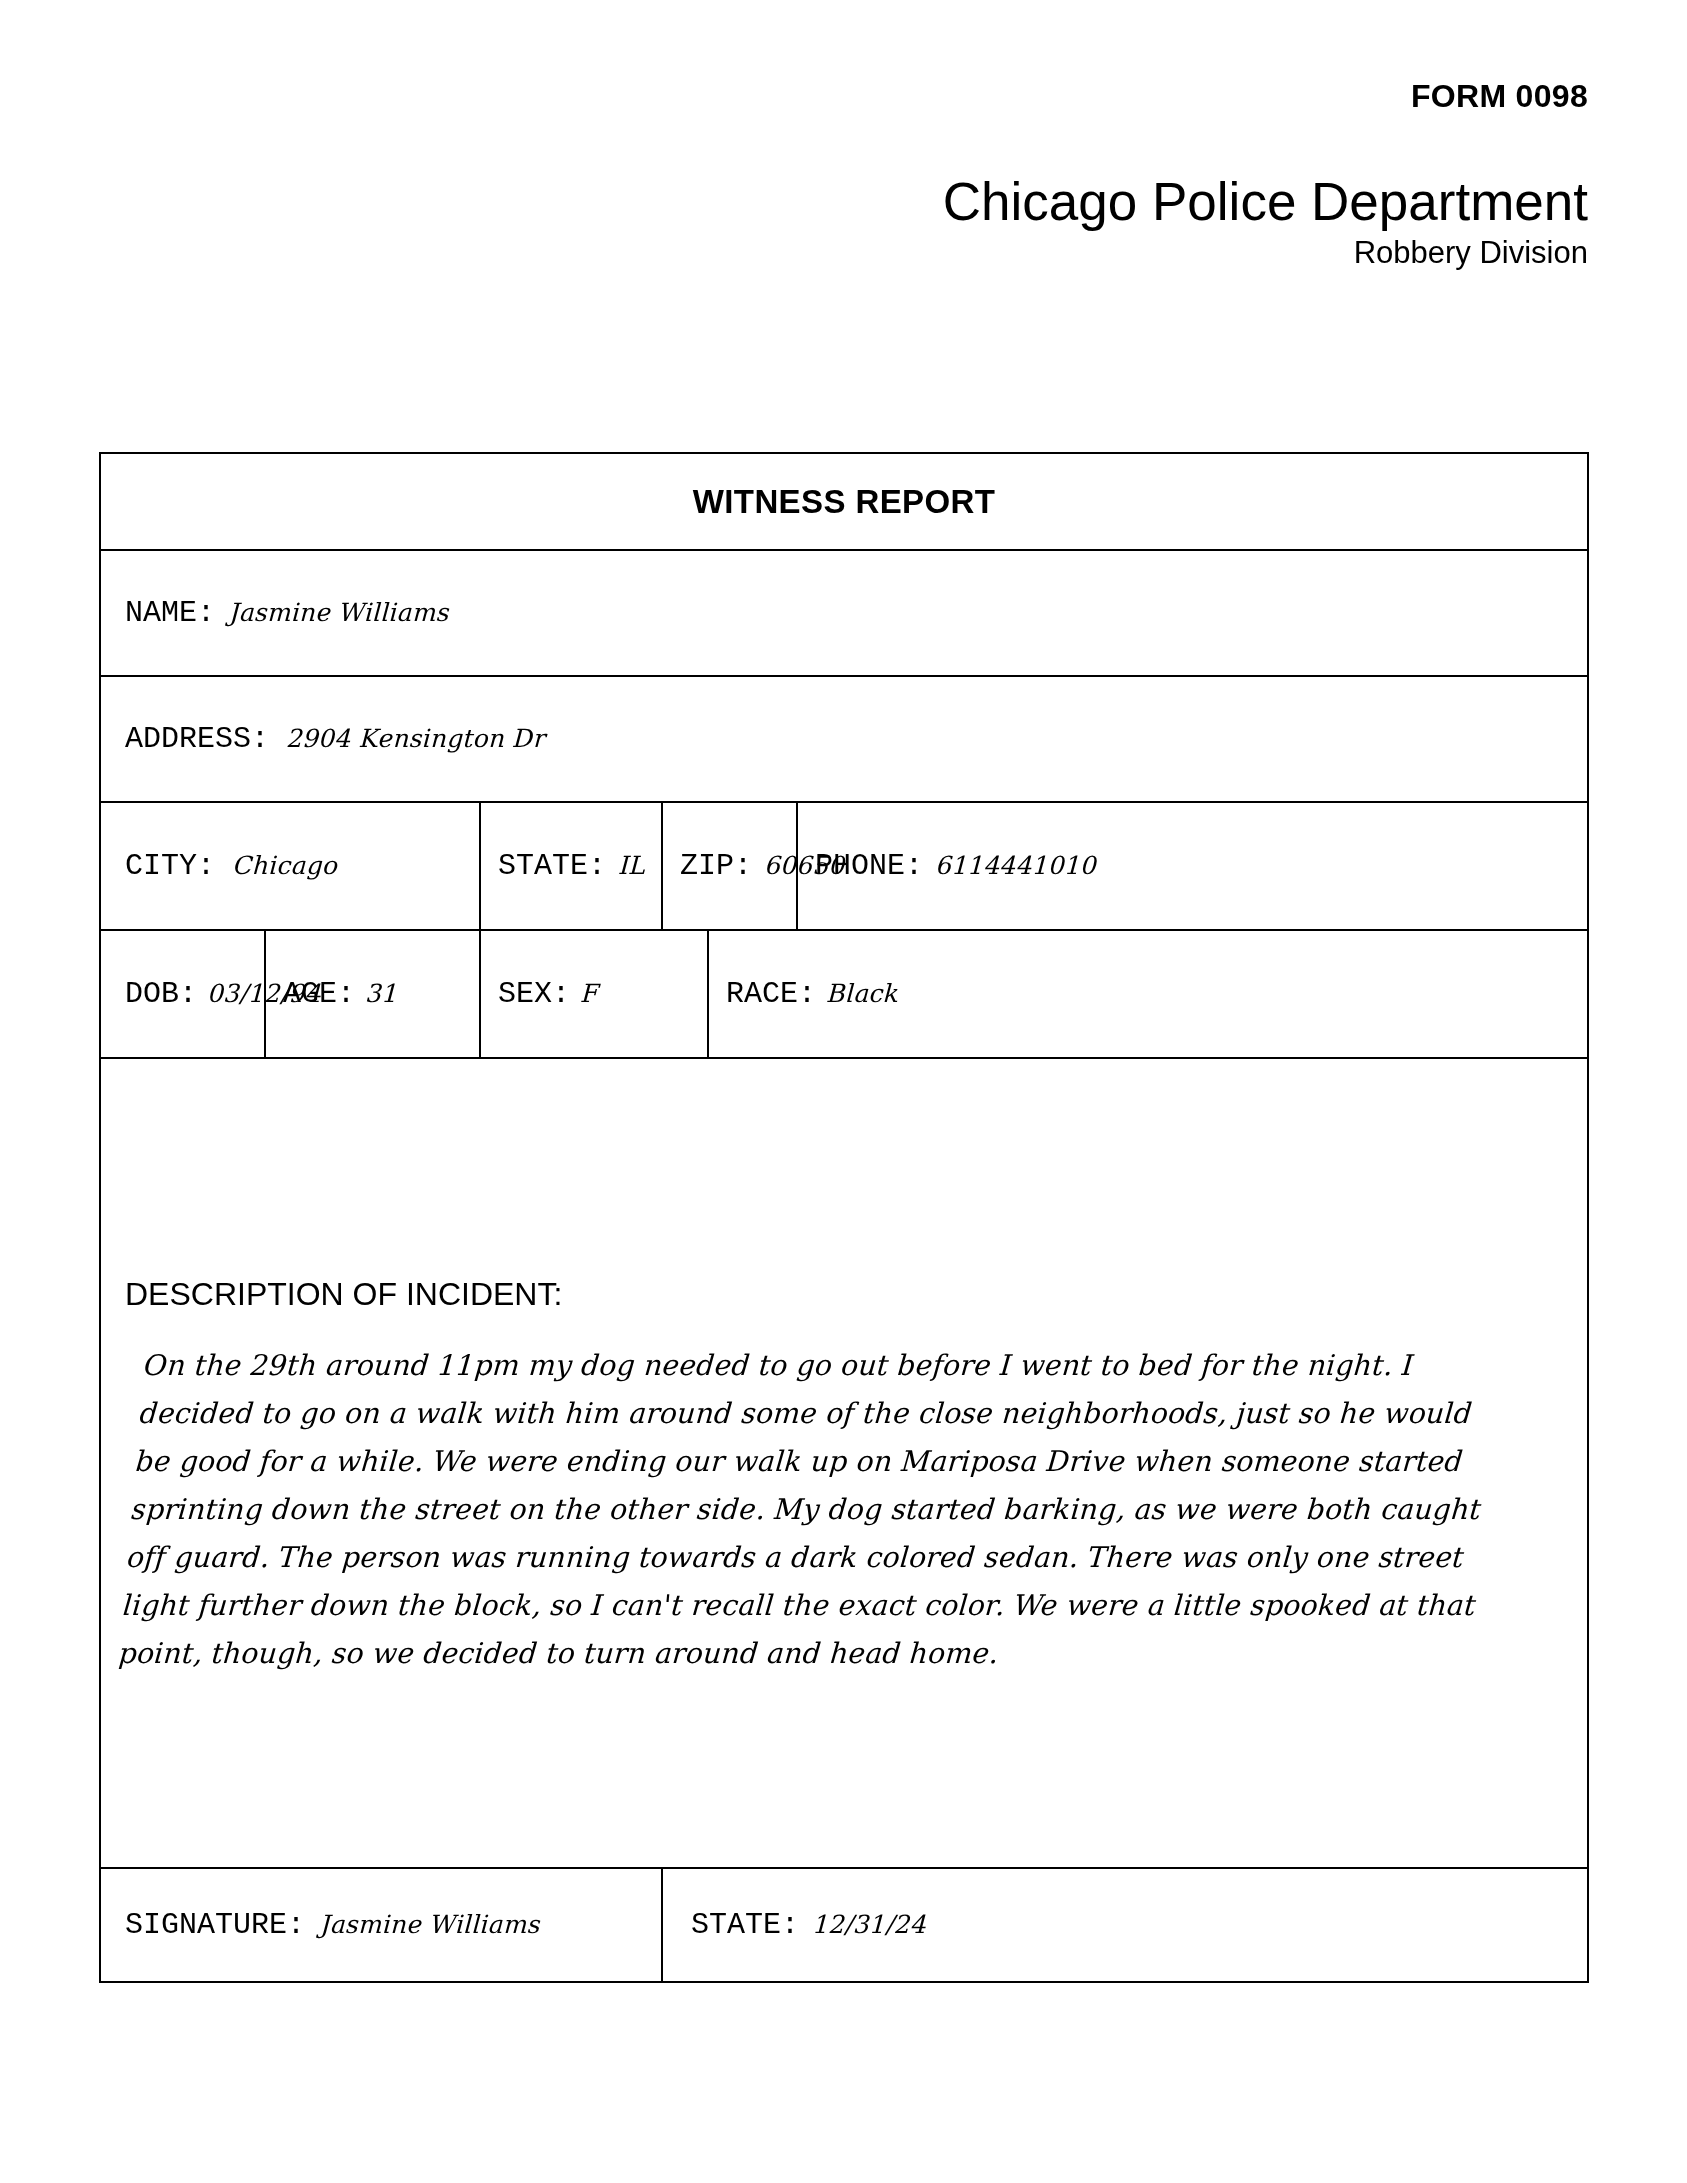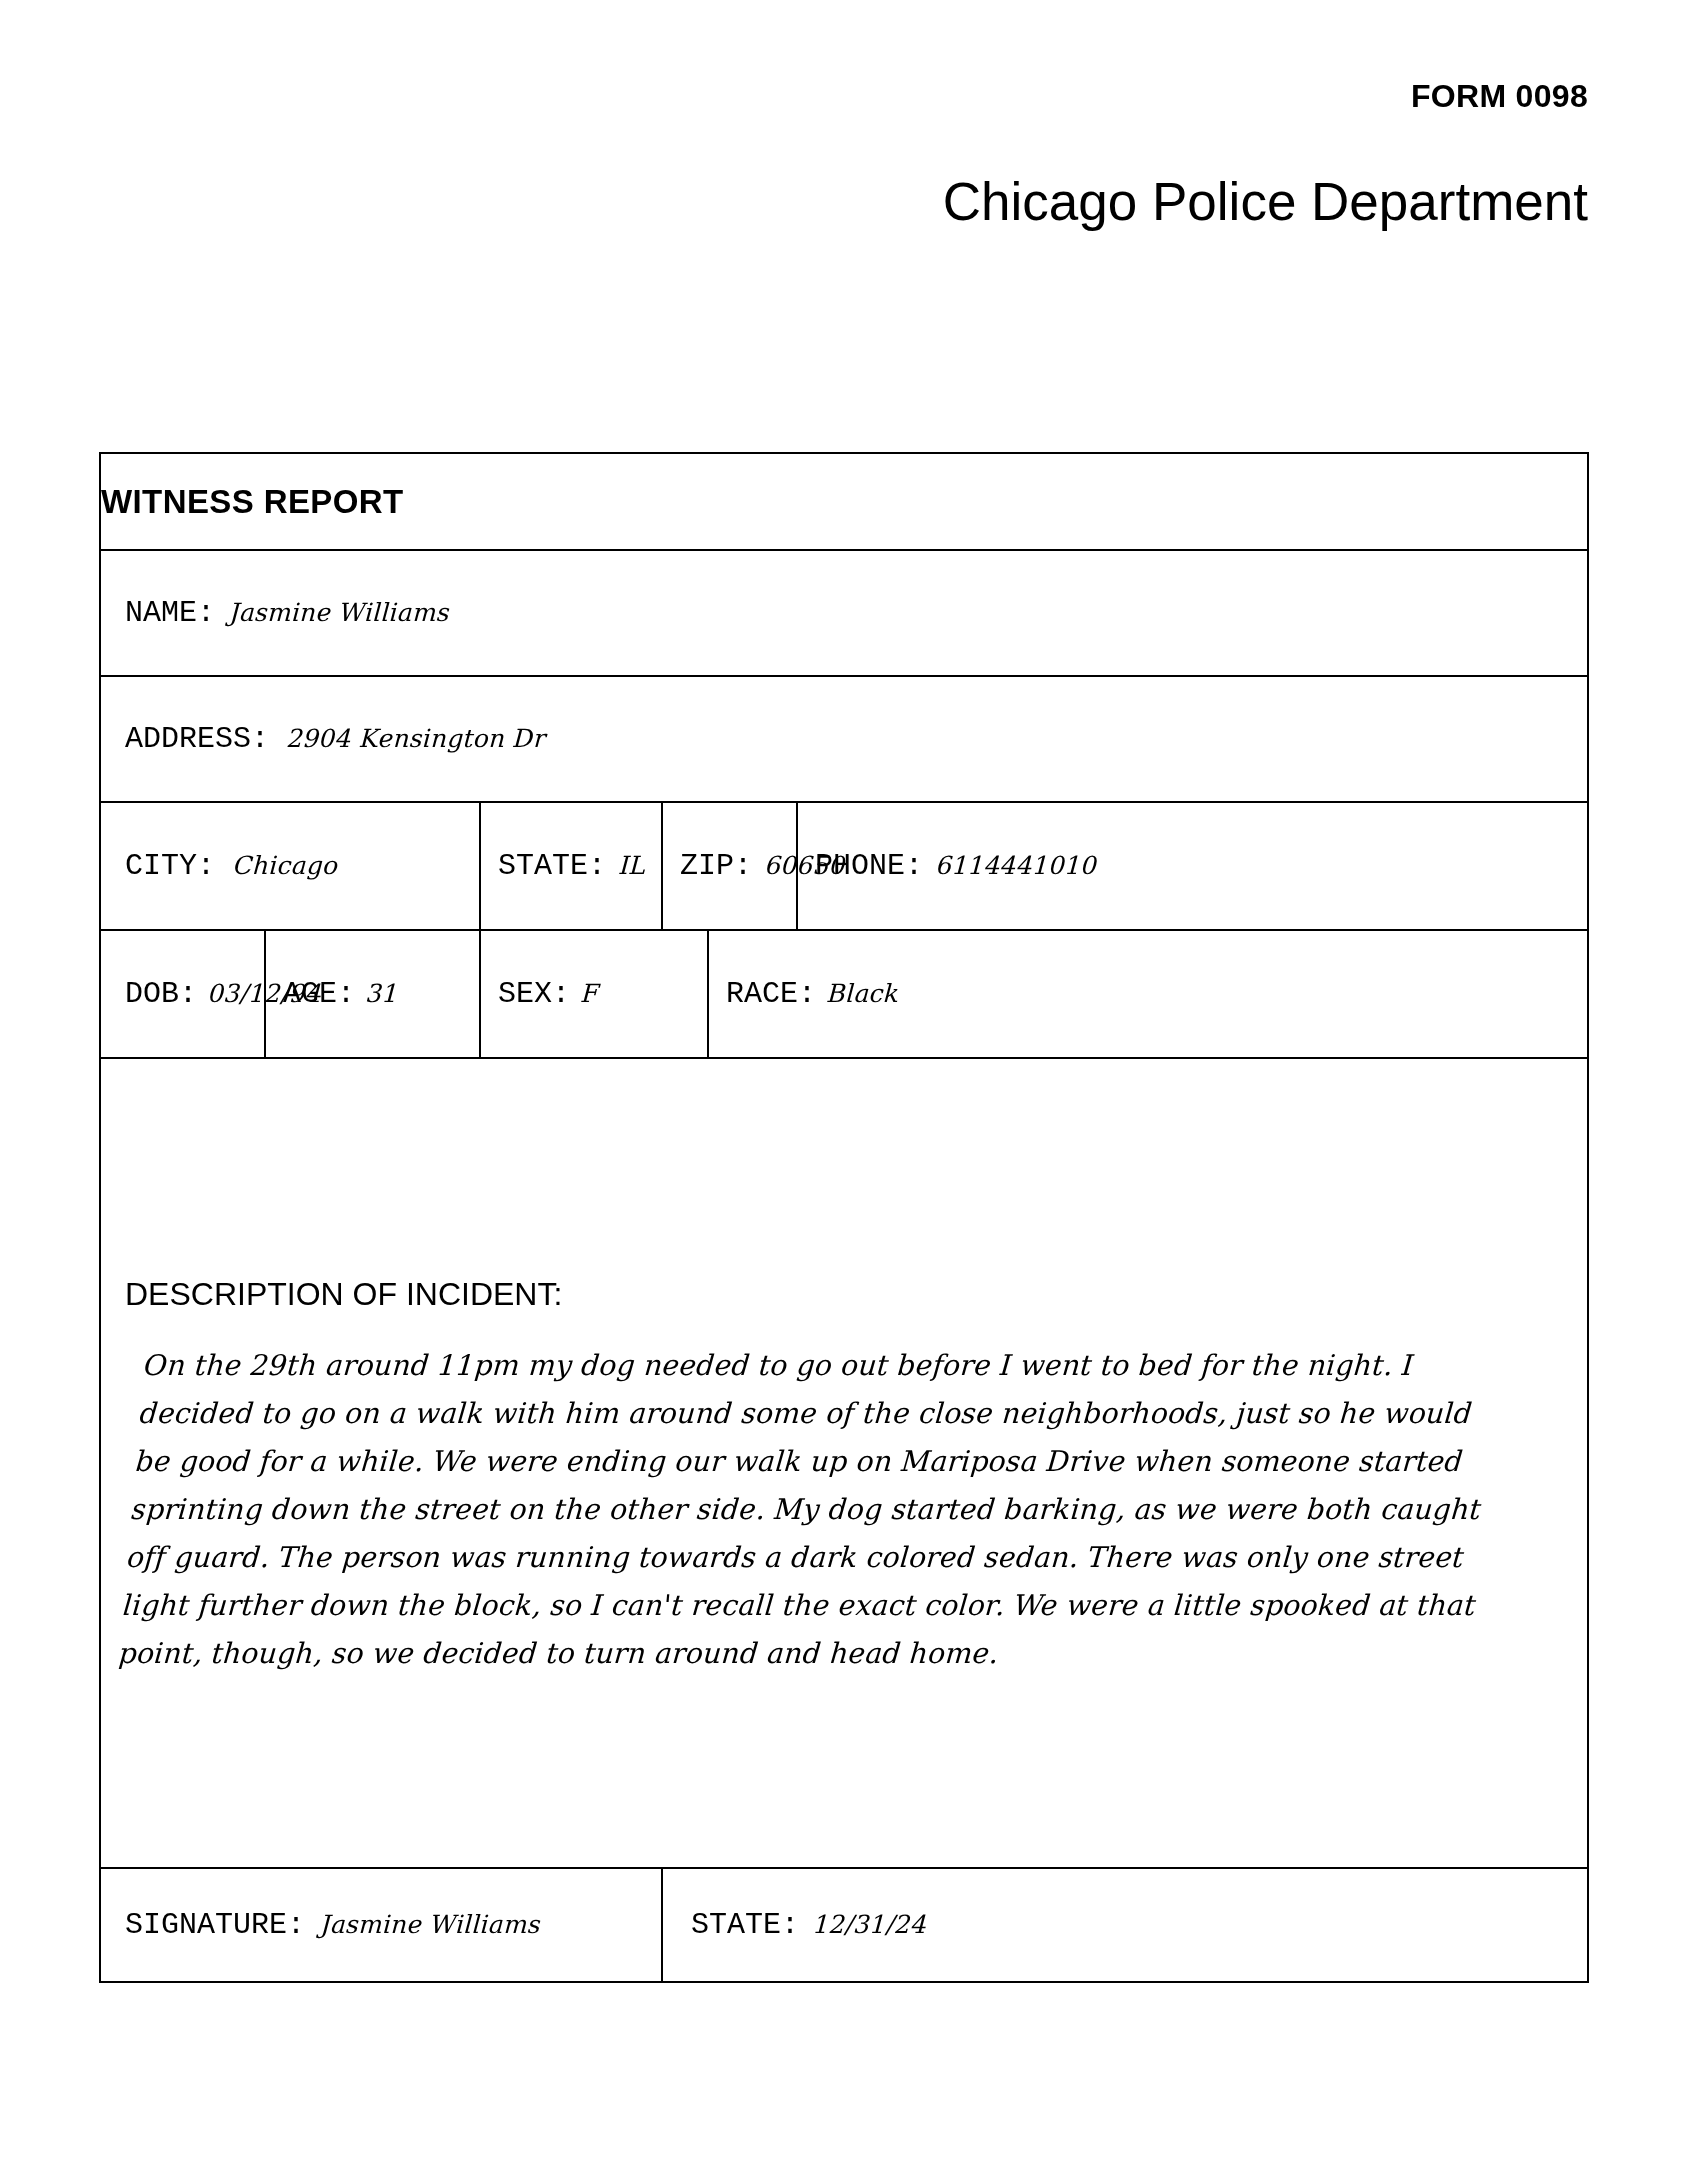--- a/index.html
+++ b/index.html
@@ -95,21 +95,21 @@
     font-family: "DejaVu Serif", serif;
     font-style: italic;
     font-size: 25px;
     letter-spacing: 0.2px;
     transform: skewX(-4deg);
     display: inline-block;
   }
 
   .title-cell {
     height: 95px;
-    text-align: left;
+    text-align: center;
   }
   .title-cell .title-text {
     font-size: 33px;
     font-weight: bold;
     letter-spacing: 0.4px;
     padding: 0;
   }
 
   .row-name td   { height: 124px; }
   .row-addr td   { height: 124px; }
@@ -145,20 +145,21 @@
 </style>
 </head>
 <body>
 
 <div class="page-header">
 
 
   <div class="header-text">
     <div class="form-number">FORM 0098</div>
     <div class="dept-name">Chicago Police Department</div>
+    <div class="dept-sub">Robbery Division</div>
   </div>
 </div>
 
 <table class="form-table">
   <colgroup>
     <col style="width:112px">
     <col style="width:53px">
     <col style="width:119px">
     <col style="width:96px">
     <col style="width:182px">

